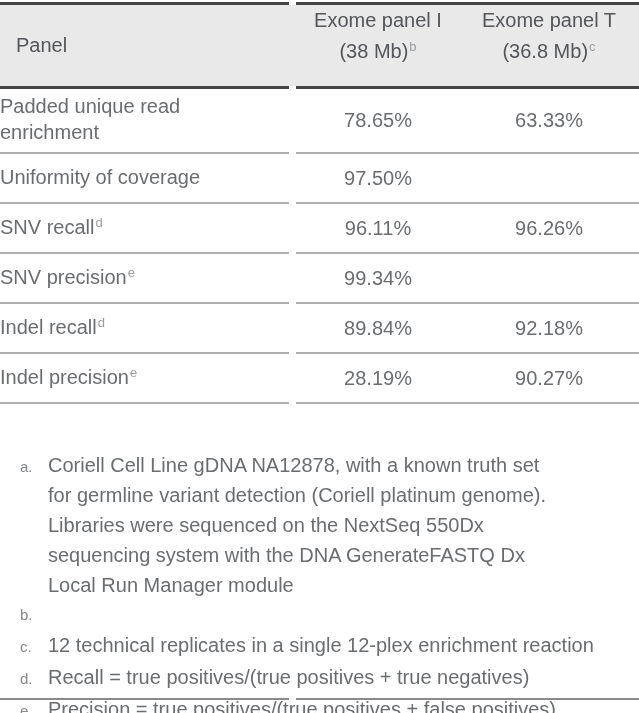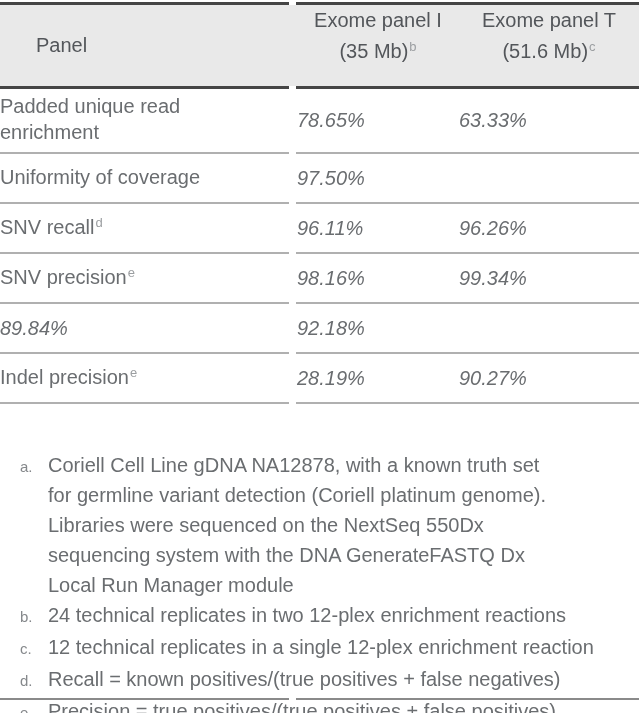--- a/index.html
+++ b/index.html
@@ -12,31 +12,31 @@
   .rule .seg-l{width:289px;}
   .rule .seg-r{flex:1;}
   .rule-dark .seg{height:3px;background:#454545;}
   .rule-light .seg{height:2px;background:#b0b0b0;}
   .rule-mid .seg{height:2px;background:#8a8a8a;}
   .rule-top{margin-top:2px;}
 
   
   .thead{display:grid;grid-template-columns:297px 162px 180px;background:#e9e9e9;height:81px;
          color:#53565a;font-size:20px;}
-  .th-panel{display:flex;align-items:center;padding-left:36px;}
+  .th-panel{display:flex;align-items:center;padding-left:16px;}
   .th-col{text-align:center;line-height:31px;}
 
   .sup{font-size:13px;color:#9b9ea1;position:relative;top:-7px;margin-left:1px;}
 
   
   .trow{display:grid;grid-template-columns:297px 162px 180px;align-items:center;
         color:#6a6d70;font-size:20px;height:48px;}
   .trow.tall{height:63px;}
   .td-label{padding-right:34px;line-height:26px;}
-  .td-val{font-style:italic;}
+  .td-val{text-align:center;}
 
   
   .footnotes{padding-top:10px;color:#6a6d70;font-size:20px;}
   .fn{display:flex;align-items:baseline;line-height:30px;}
   .fn-marker{margin-left:20px;width:28px;flex-shrink:0;font-size:15px;color:#85888b;}
   .fn-text{flex:1;}
   .fn-a .fn-text{max-width:510px;margin-top:36px;}
 
   .bottom-rule{position:absolute;left:0;top:698px;}
 </style>
@@ -47,25 +47,25 @@
 
   <div class="rule rule-dark rule-top">
     <span class="seg seg-l"></span>
       <span class="seg seg-r"></span>
   </div>
 
   <div class="thead">
     <div class="th-panel">Panel</div>
     <div class="th-col">
       <div>Exome panel I</div>
-      <div><span>(35 Mb)</span><span class="sup">b</span></div>
+      <div><span>(38 Mb)</span><span class="sup">b</span></div>
     </div>
     <div class="th-col">
       <div>Exome panel T</div>
-      <div><span>(51.6 Mb)</span><span class="sup">c</span></div>
+      <div><span>(36.8 Mb)</span><span class="sup">c</span></div>
     </div>
   </div>
 
   <div class="rule rule-dark">
     <span class="seg seg-l"></span>
       <span class="seg seg-r"></span>
   </div>
 
   <div class="trow tall">
     <div class="td-label"><span>Padded unique read enrichment</span><span class="sup"></span></div>
@@ -91,29 +91,29 @@
     <div class="td-val">96.11%</div>
     <div class="td-val">96.26%</div>
   </div>
   <div class="rule rule-light">
       <span class="seg seg-l"></span>
       <span class="seg seg-r"></span>
     </div>
 
   <div class="trow">
     <div class="td-label"><span>SNV precision</span><span class="sup">e</span></div>
-    <div class="td-val">98.16%</div>
     <div class="td-val">99.34%</div>
   </div>
   <div class="rule rule-light">
       <span class="seg seg-l"></span>
       <span class="seg seg-r"></span>
     </div>
 
   <div class="trow">
+    <div class="td-label"><span>Indel recall</span><span class="sup">d</span></div>
     <div class="td-val">89.84%</div>
     <div class="td-val">92.18%</div>
   </div>
   <div class="rule rule-light">
       <span class="seg seg-l"></span>
       <span class="seg seg-r"></span>
     </div>
 
   <div class="trow">
     <div class="td-label"><span>Indel precision</span><span class="sup">e</span></div>
@@ -125,29 +125,28 @@
       <span class="seg seg-r"></span>
     </div>
 
   <div class="footnotes">
     <div class="fn fn-a">
       <span class="fn-marker">a.</span>
       <span class="fn-text">Coriell Cell Line gDNA NA12878, with a known truth set for germline variant detection (Coriell platinum genome). Libraries were sequenced on the NextSeq 550Dx sequencing system with the DNA GenerateFASTQ Dx Local Run Manager module</span>
     </div>
     <div class="fn">
       <span class="fn-marker">b.</span>
-      <span class="fn-text">24 technical replicates in two 12-plex enrichment reactions</span>
     </div>
     <div class="fn">
       <span class="fn-marker">c.</span>
       <span class="fn-text">12 technical replicates in a single 12-plex enrichment reaction</span>
     </div>
     <div class="fn">
       <span class="fn-marker">d.</span>
-      <span class="fn-text">Recall = known positives/(true positives + false negatives)</span>
+      <span class="fn-text">Recall = true positives/(true positives + true negatives)</span>
     </div>
     <div class="fn">
       <span class="fn-marker">e.</span>
       <span class="fn-text">Precision = true positives/(true positives + false positives)</span>
     </div>
   </div>
 
   <div class="rule rule-mid bottom-rule">
     <span class="seg seg-l"></span>
       <span class="seg seg-r"></span>

